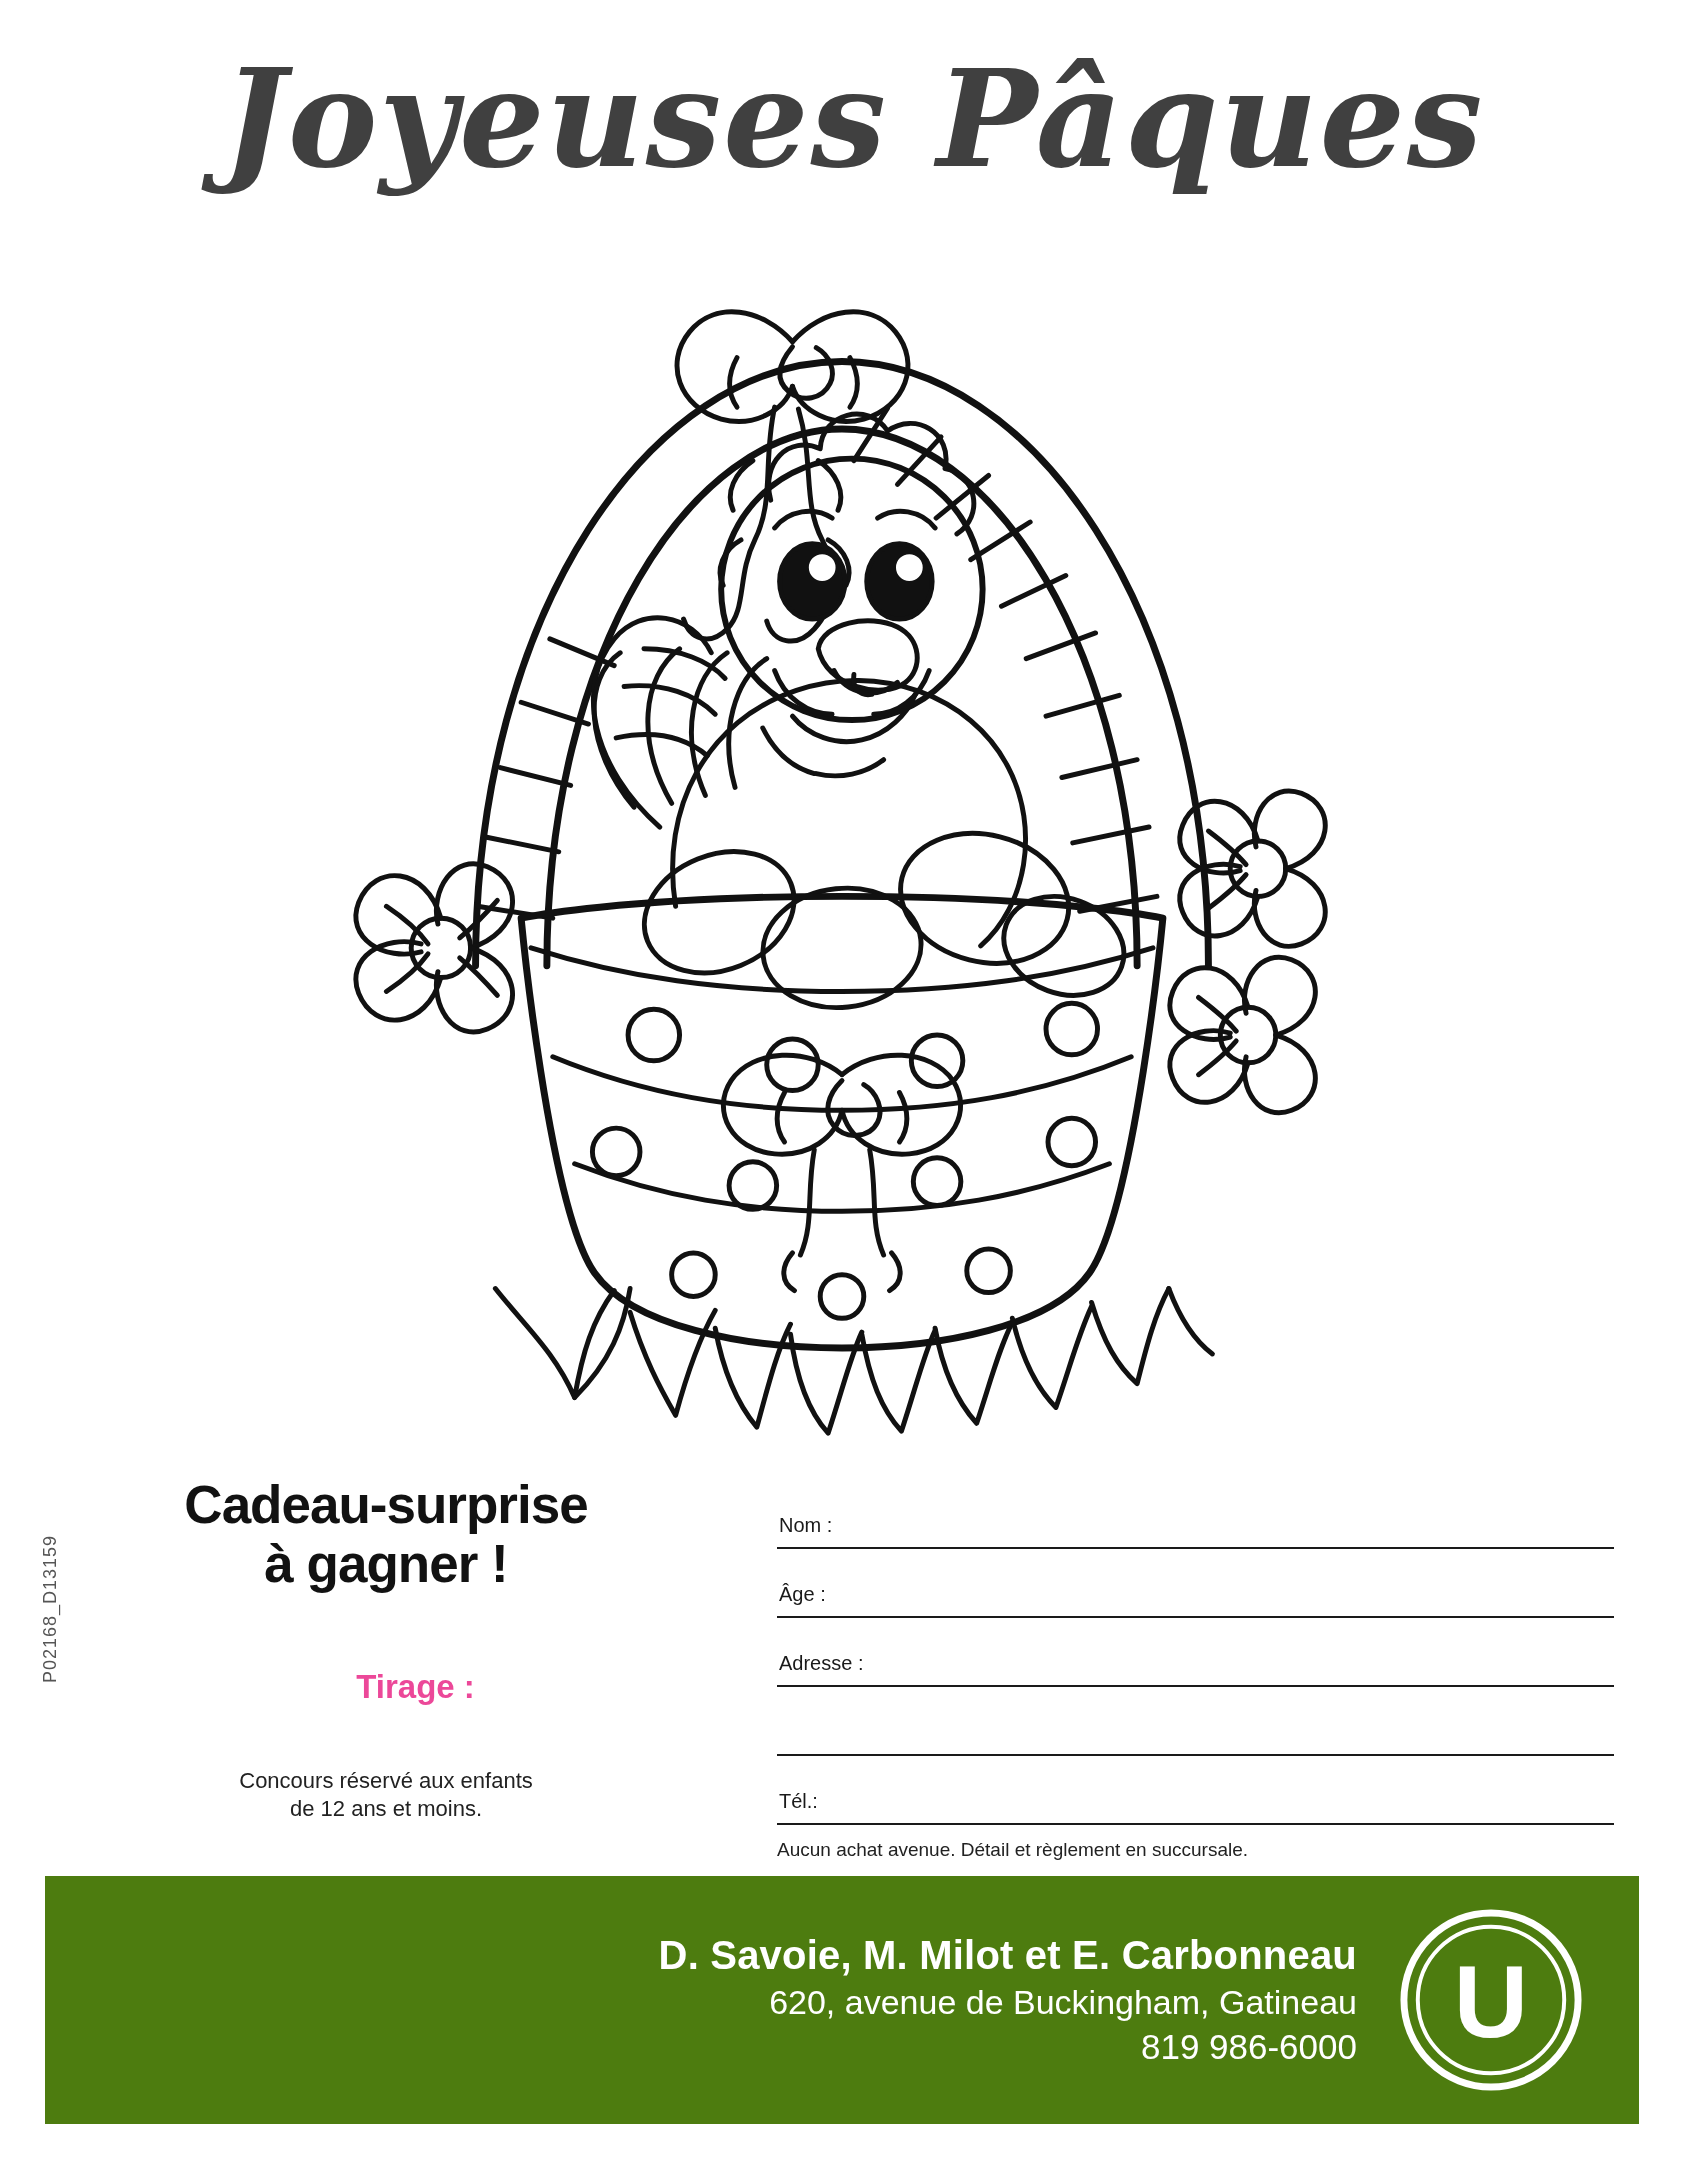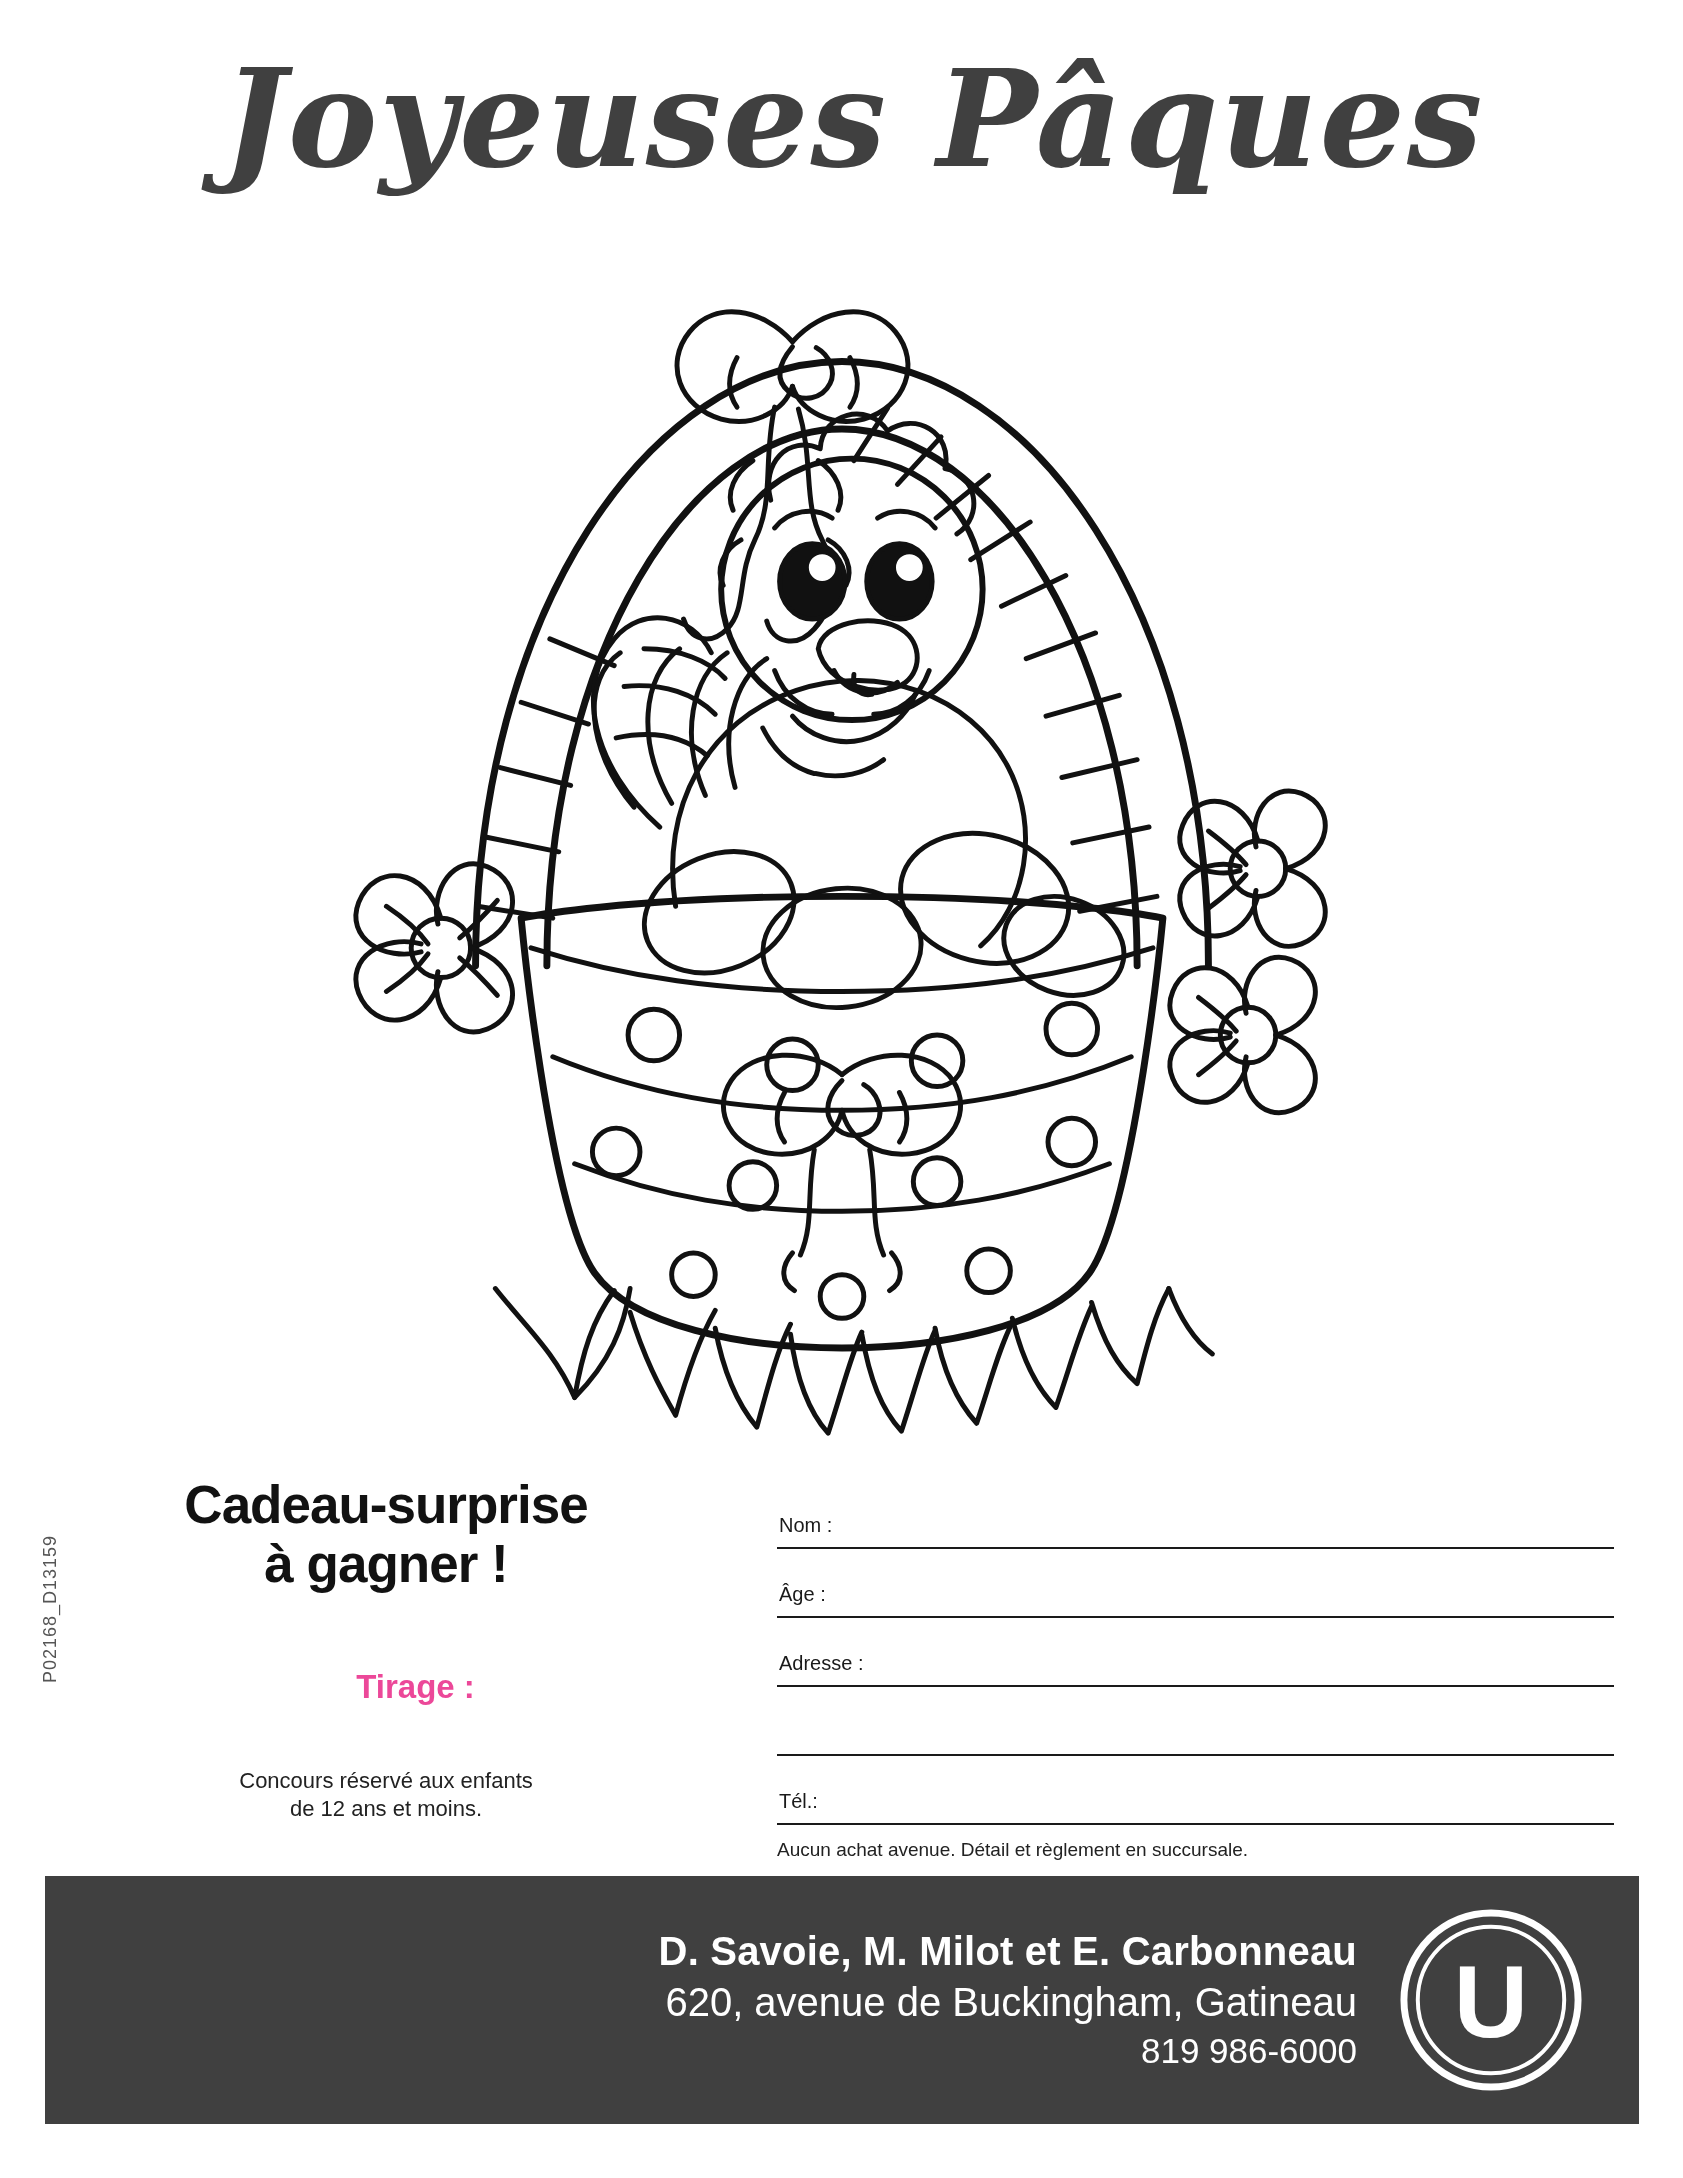--- a/index.html
+++ b/index.html
@@ -123,38 +123,38 @@
     font-style: normal;
   }
 
   
   .footer {
     position: absolute;
     left: 45px;
     bottom: 54px;
     width: 1594px;
     height: 248px;
-    background: #404040;
+    background: #4d7c0f;
     color: #ffffff;
     display: flex;
     align-items: center;
   }
   .footer-text {
     flex: 1;
     text-align: right;
     padding-right: 40px;
   }
   .footer-name {
     font-weight: 700;
     font-size: 40px;
     letter-spacing: 0.2px;
     line-height: 1.25;
   }
   .footer-addr {
-    font-size: 40px;
+    font-size: 34px;
     line-height: 1.3;
     font-weight: 400;
   }
   .footer-phone {
     font-size: 35px;
     line-height: 1.3;
     font-weight: 400;
   }
   .logo {
     width: 188px;

